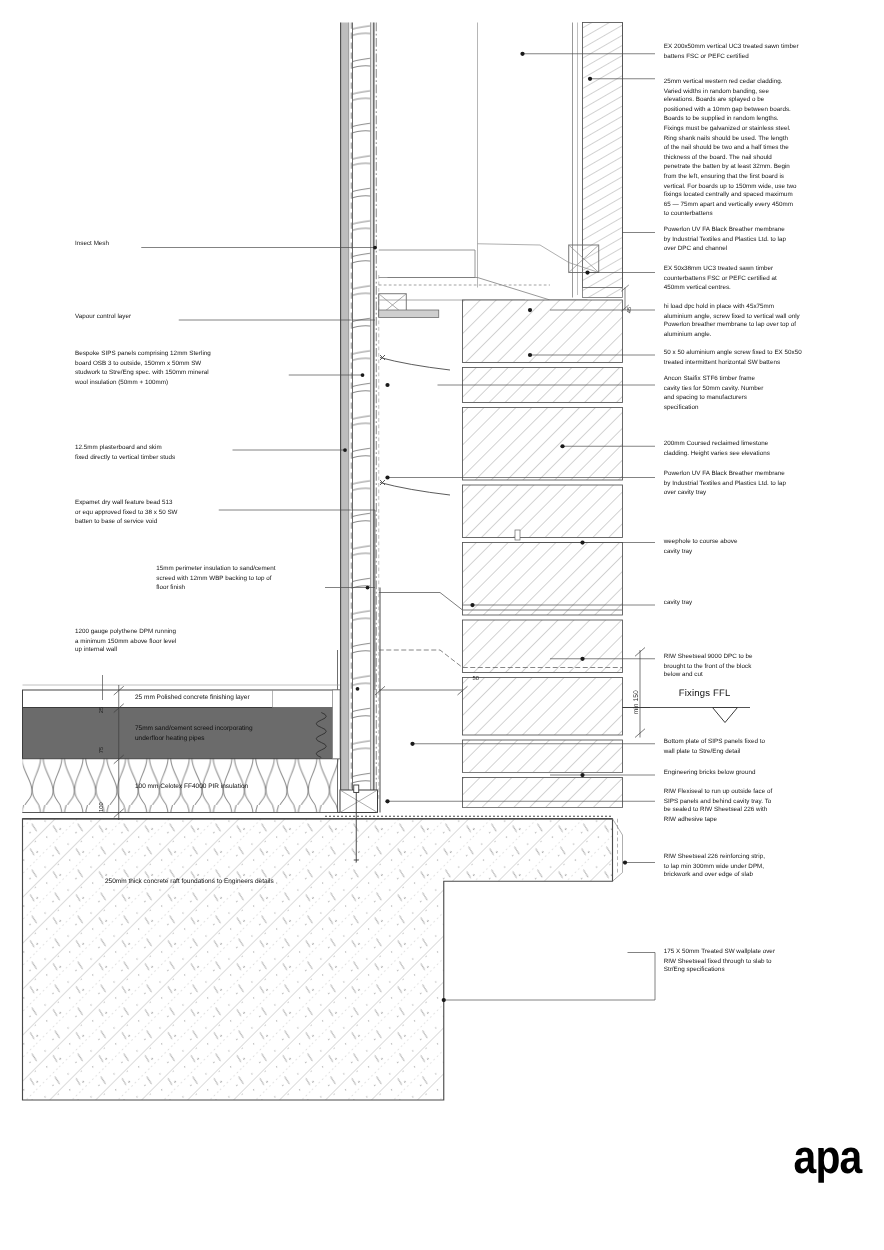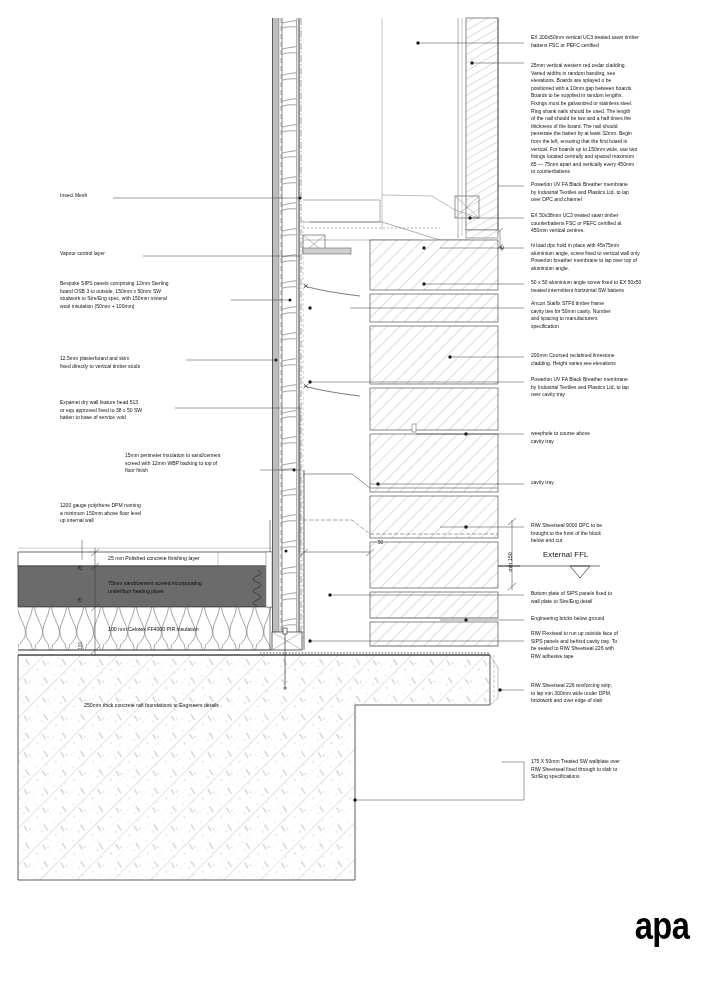--- a/index.html
+++ b/index.html
@@ -433,17 +433,17 @@
 
   <div class="flabel" style="left:84px; top:702px; width:250px;">250mm thick concrete raft foundations to Engineers details</div>
 
   <div class="dimtext vert" style="left:84px; top:566px;">25</div>
   <div class="dimtext vert" style="left:84px; top:598px;">75</div>
   <div class="dimtext vert" style="left:84px; top:645px;">100</div>
   <div class="dimtext" style="left:378px; top:541px;">50</div>
   <div class="dimtext vert" style="left:506px; top:246px;">45</div>
   <div class="dimtext vert" style="left:513px; top:566px; font-size:5.4px;">min 150</div>
 
-  <div class="ffl" style="left:543px; top:550px;">External FFL</div>
+  <div class="ffl" style="left:543px; top:550px;">Fixings FFL</div>
 
   <div id="logo">apa</div>
 
 </div>
 
 </body></html>

